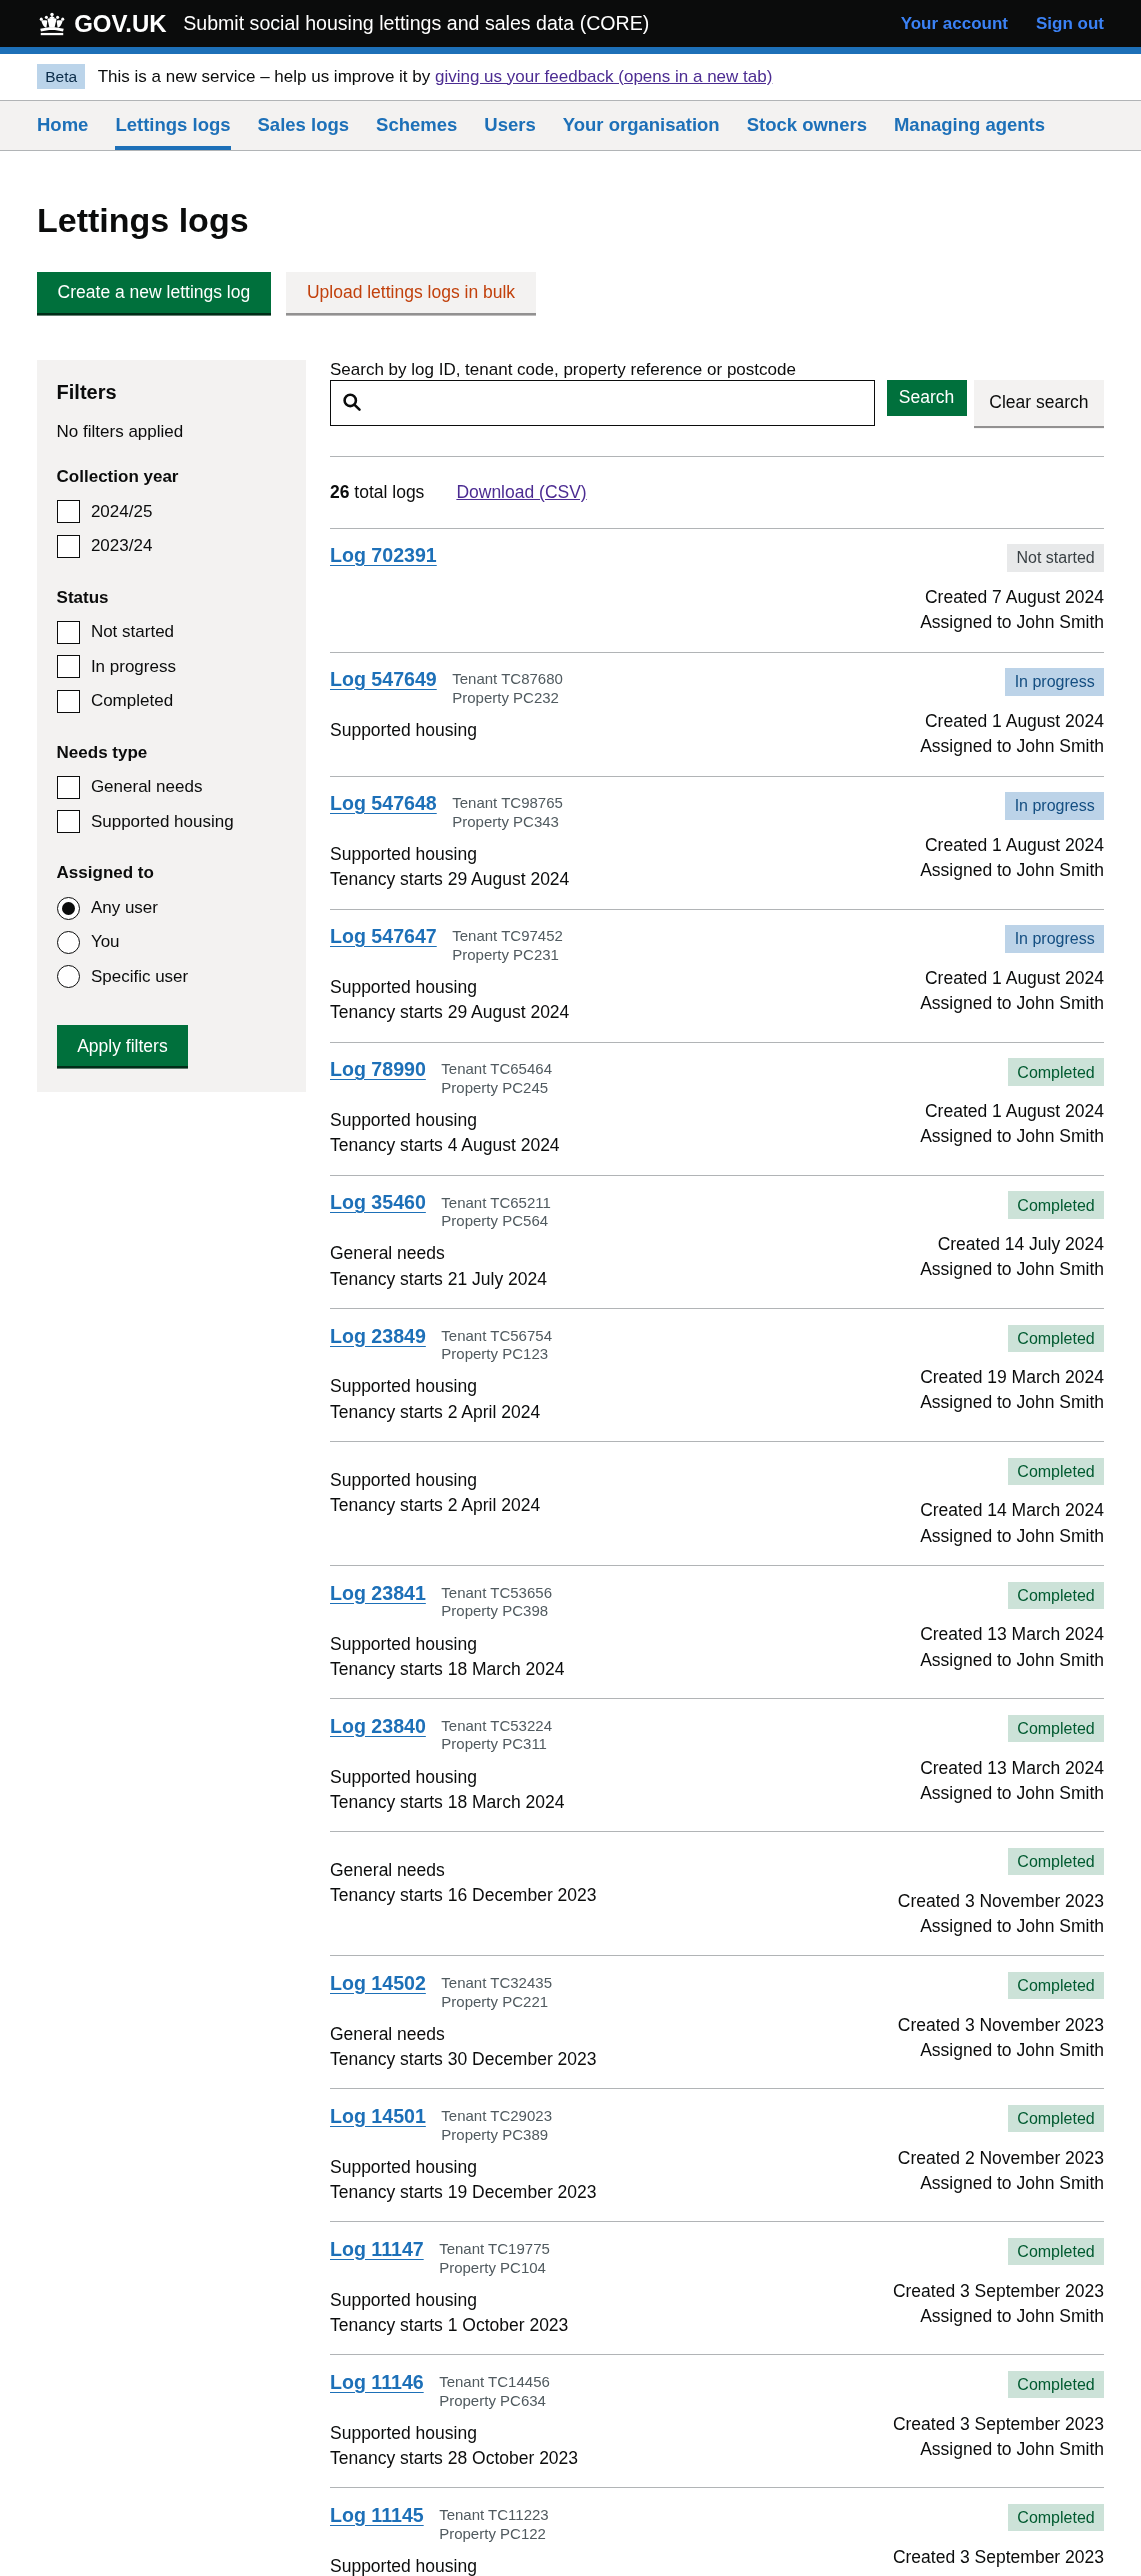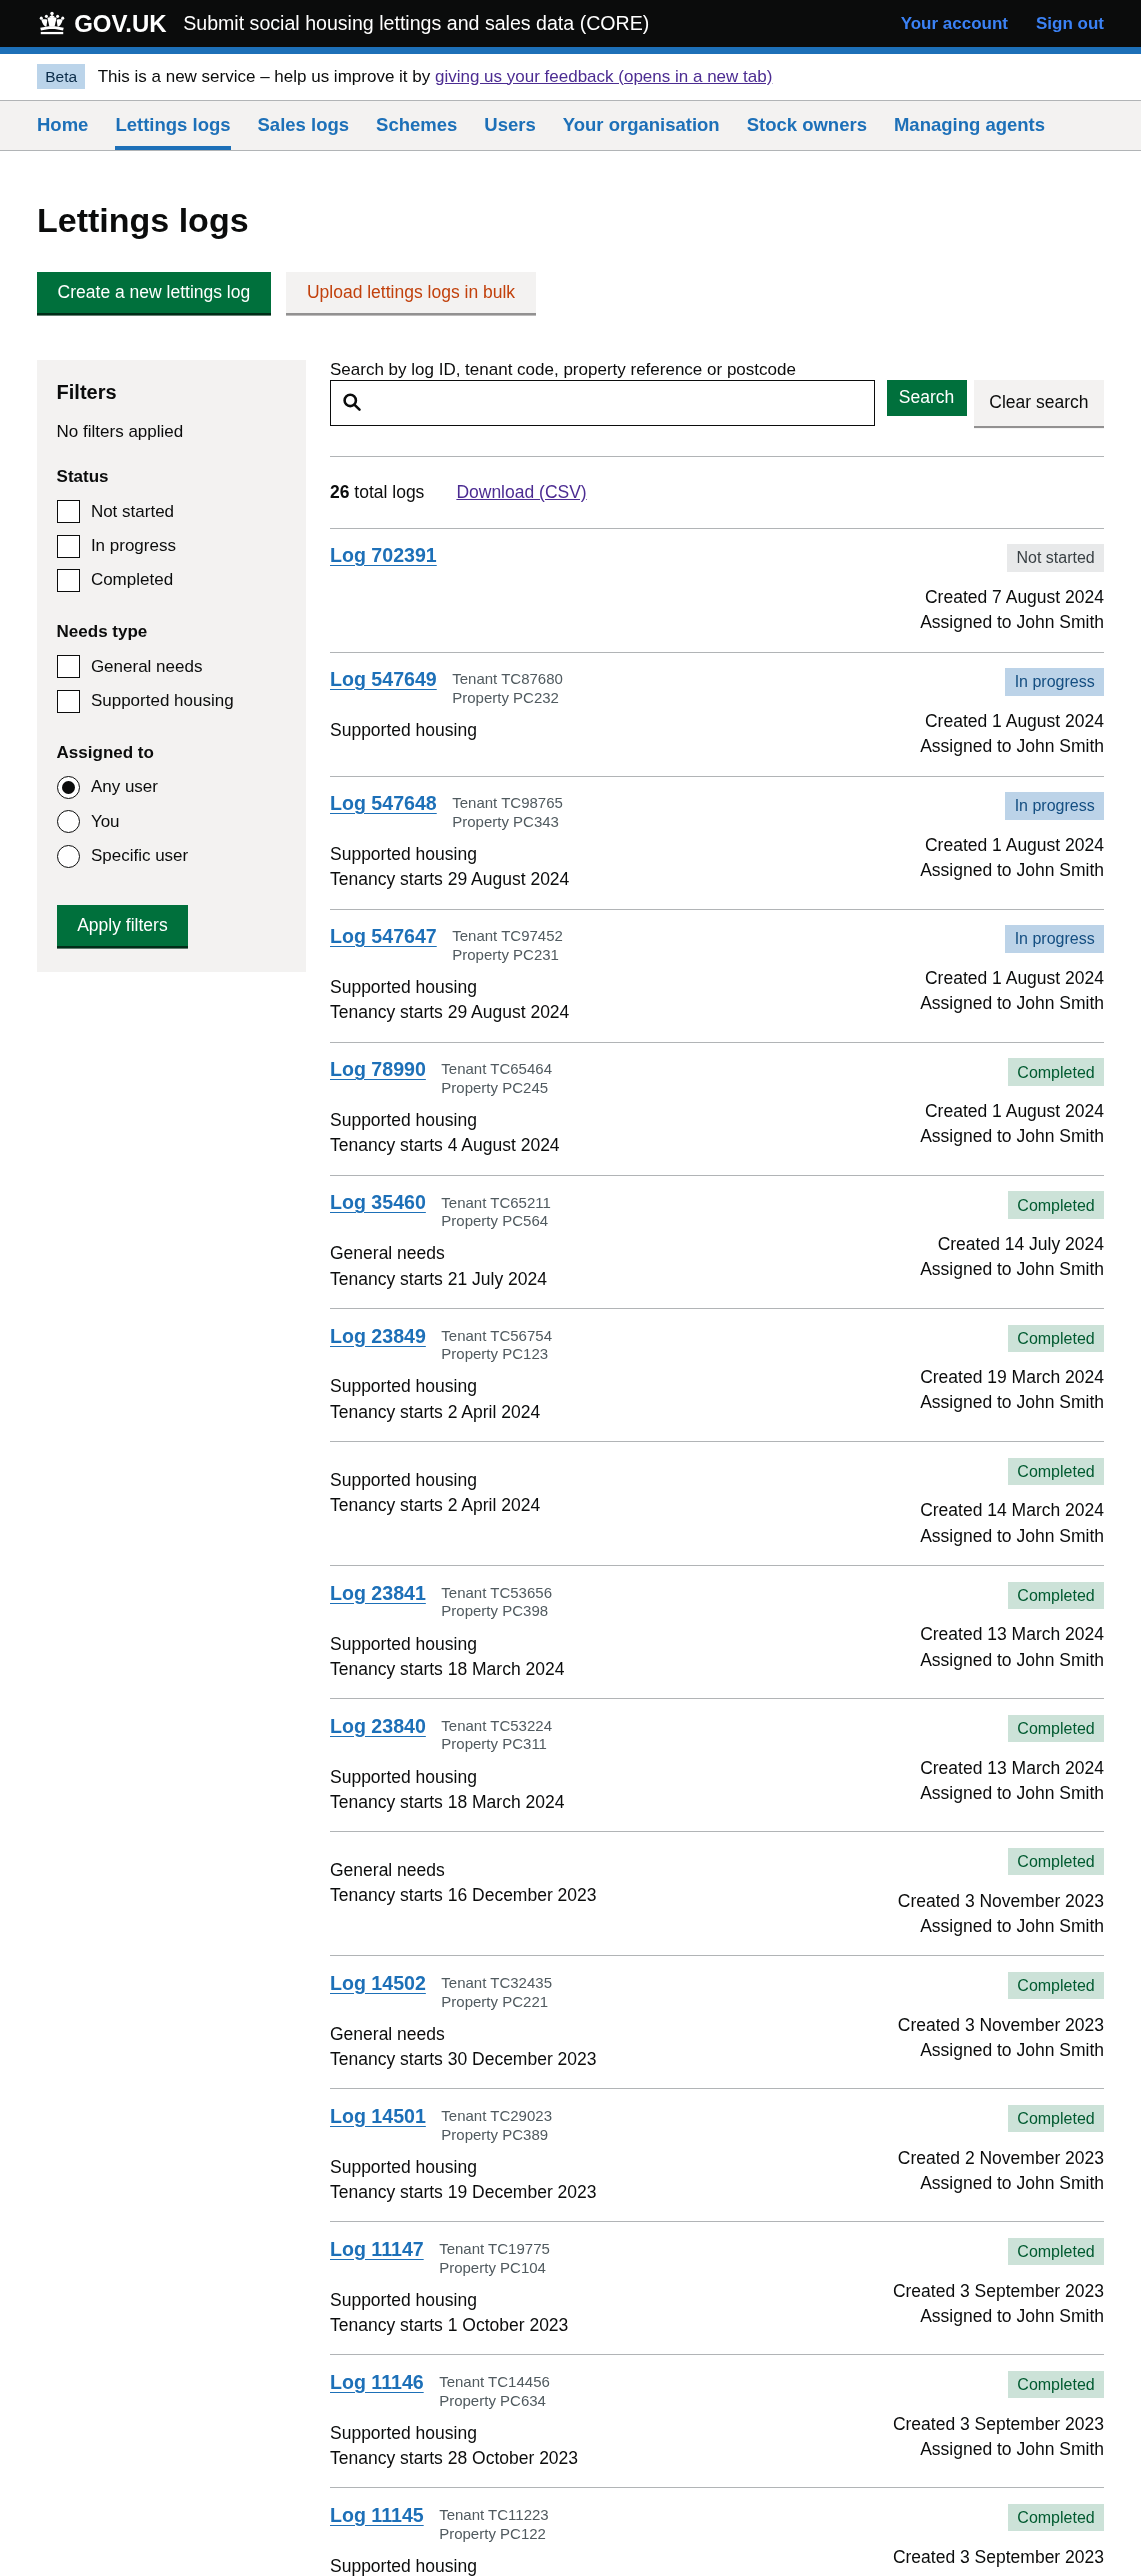--- a/index.html
+++ b/index.html
@@ -10,21 +10,21 @@
     color: #0b0c0c;
     background: #ffffff;
     -webkit-font-smoothing: antialiased;
   }
   a { cursor: pointer; }
   .container { width: 1067px; margin: 0 auto; }
 
   
   .govuk-header { background:#0b0c0c; }
   .govuk-header .container { display:flex; align-items:center; height:47px; }
-  .logo { display:flex; align-items:center; gap:7.2px; color:#fff; }
+  .logo { display:flex; align-items:flex-end; gap:7.2px; color:#fff; }
   .logo .crown { display:block; }
   .logo .govuk-word { font-size:24px; font-weight:700; letter-spacing:0; color:#fff; }
   .service-name { color:#fff; font-size:19.6px; margin-left:16.5px; font-weight:400; }
   .header-links { margin-left:auto; display:flex; gap:28px; }
   .header-link { color:#3b82f6; font-size:17px; font-weight:700; text-decoration:none; }
   .blue-bar { height:7.2px; background:#1d70b8; }
 
   
   .phase-banner { border-bottom:1px solid #b1b4b6; background:#fff; }
   .phase-banner .container { display:flex; align-items:center; gap:12.4px; padding:10.3px 0 11.3px; }
@@ -165,20 +165,35 @@
     <a class="btn btn-primary">Create a new lettings log</a>
     <a class="btn btn-secondary">Upload lettings logs in bulk</a>
   </div>
 
   <div class="layout">
 
     <aside class="sidebar">
       <h2 class="filters-title">Filters</h2>
       <p class="no-filters">No filters applied</p>
 
+      <div class="filter-group">
+        <h3 class="filter-group-label">Collection year</h3>
+        <div>
+
+            <div class="opt-row">
+              <span class="checkbox"></span>
+              <span class="opt-label">2024/25</span>
+            </div>
+
+            <div class="opt-row">
+              <span class="checkbox"></span>
+              <span class="opt-label">2023/24</span>
+            </div>
+          </div>
+      </div>
 
       <div class="filter-group">
         <h3 class="filter-group-label">Status</h3>
         <div>
 
             <div class="opt-row">
               <span class="checkbox"></span>
               <span class="opt-label">Not started</span>
             </div>
 

